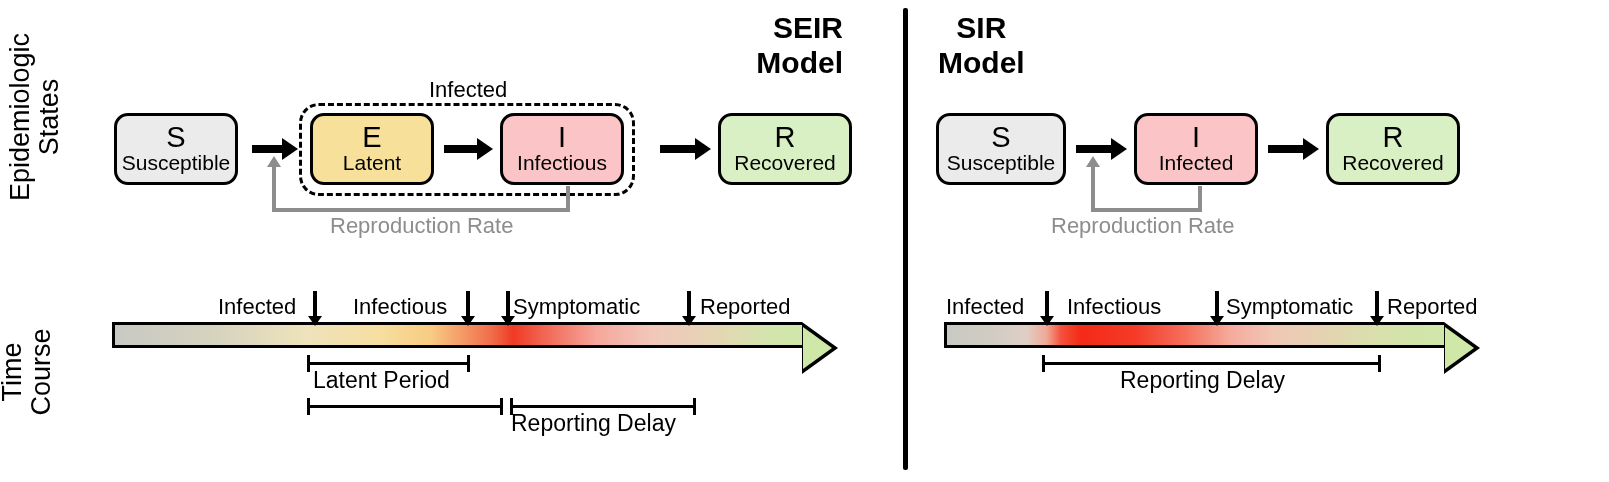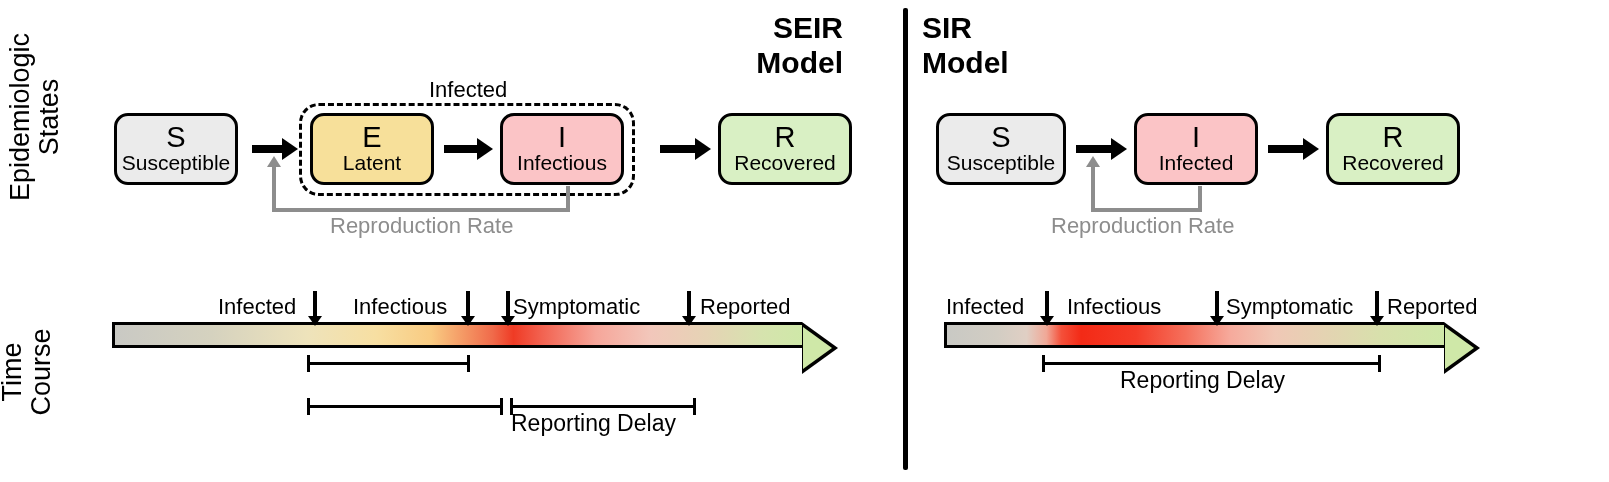--- a/index.html
+++ b/index.html
@@ -7,23 +7,23 @@
        font-family:"Liberation Sans","DejaVu Sans",sans-serif;color:#000;}
   .root{position:absolute;inset:0;}
 
   
   .axis-caption{position:absolute;font-size:27px;line-height:29px;text-align:center;
                 white-space:pre-line;transform-origin:50% 50%;}
   .axis-epi{left:-70px;top:88px;width:210px;transform:rotate(-90deg);}
   .axis-time{left:-58px;top:343px;width:170px;transform:rotate(-90deg);}
 
   
-  .model-title{position:absolute;font-size:30px;font-weight:bold;line-height:35px;white-space:pre-line;}
+  .model-title{position:absolute;font-size:30px;font-weight:bold;line-height:35px;white-space:pre-line;margin-left:16px;}
   .title-seir{right:766px;top:10px;text-align:right;}
-  .title-sir{left:922px;top:10px;text-align:left;}
+  .title-sir{left:922px;top:10px;text-align:center;}
 
   
   .divider{position:absolute;left:903px;top:8px;width:5px;height:462px;background:#000;border-radius:2px;}
 
   
   .box{position:absolute;border:3.5px solid #000;border-radius:14px;
        display:flex;flex-direction:column;align-items:center;justify-content:center;
        box-sizing:border-box;}
   .box .letter{font-size:29px;line-height:27px;}
   .box .word{font-size:21px;line-height:23px;}
@@ -161,20 +161,21 @@
     <div class="stem" style="height:26px;"></div>
       <div class="tip" style="top:25px;"></div>
   </div>
   <div class="ev-label" style="left:700px;top:294px;">Reported</div>
 
   <div class="bracket" style="left:307px;top:362px;">
     <div class="hbar" style="width:163px;"></div>
     <div class="cap" style="left:0px;"></div>
       <div class="cap" style="left:160px;"></div>
   </div>
+  <div class="bracket-label" style="left:313px;top:367px;">Latent Period</div>
 
   <div class="bracket" style="left:307px;top:405px;">
     <div class="hbar" style="width:196px;"></div>
     <div class="cap" style="left:0px;"></div>
       <div class="cap" style="left:193px;"></div>
   </div>
 
   <div class="bracket" style="left:510px;top:405px;">
     <div class="hbar" style="width:186px;"></div>
     <div class="cap" style="left:0px;"></div>

